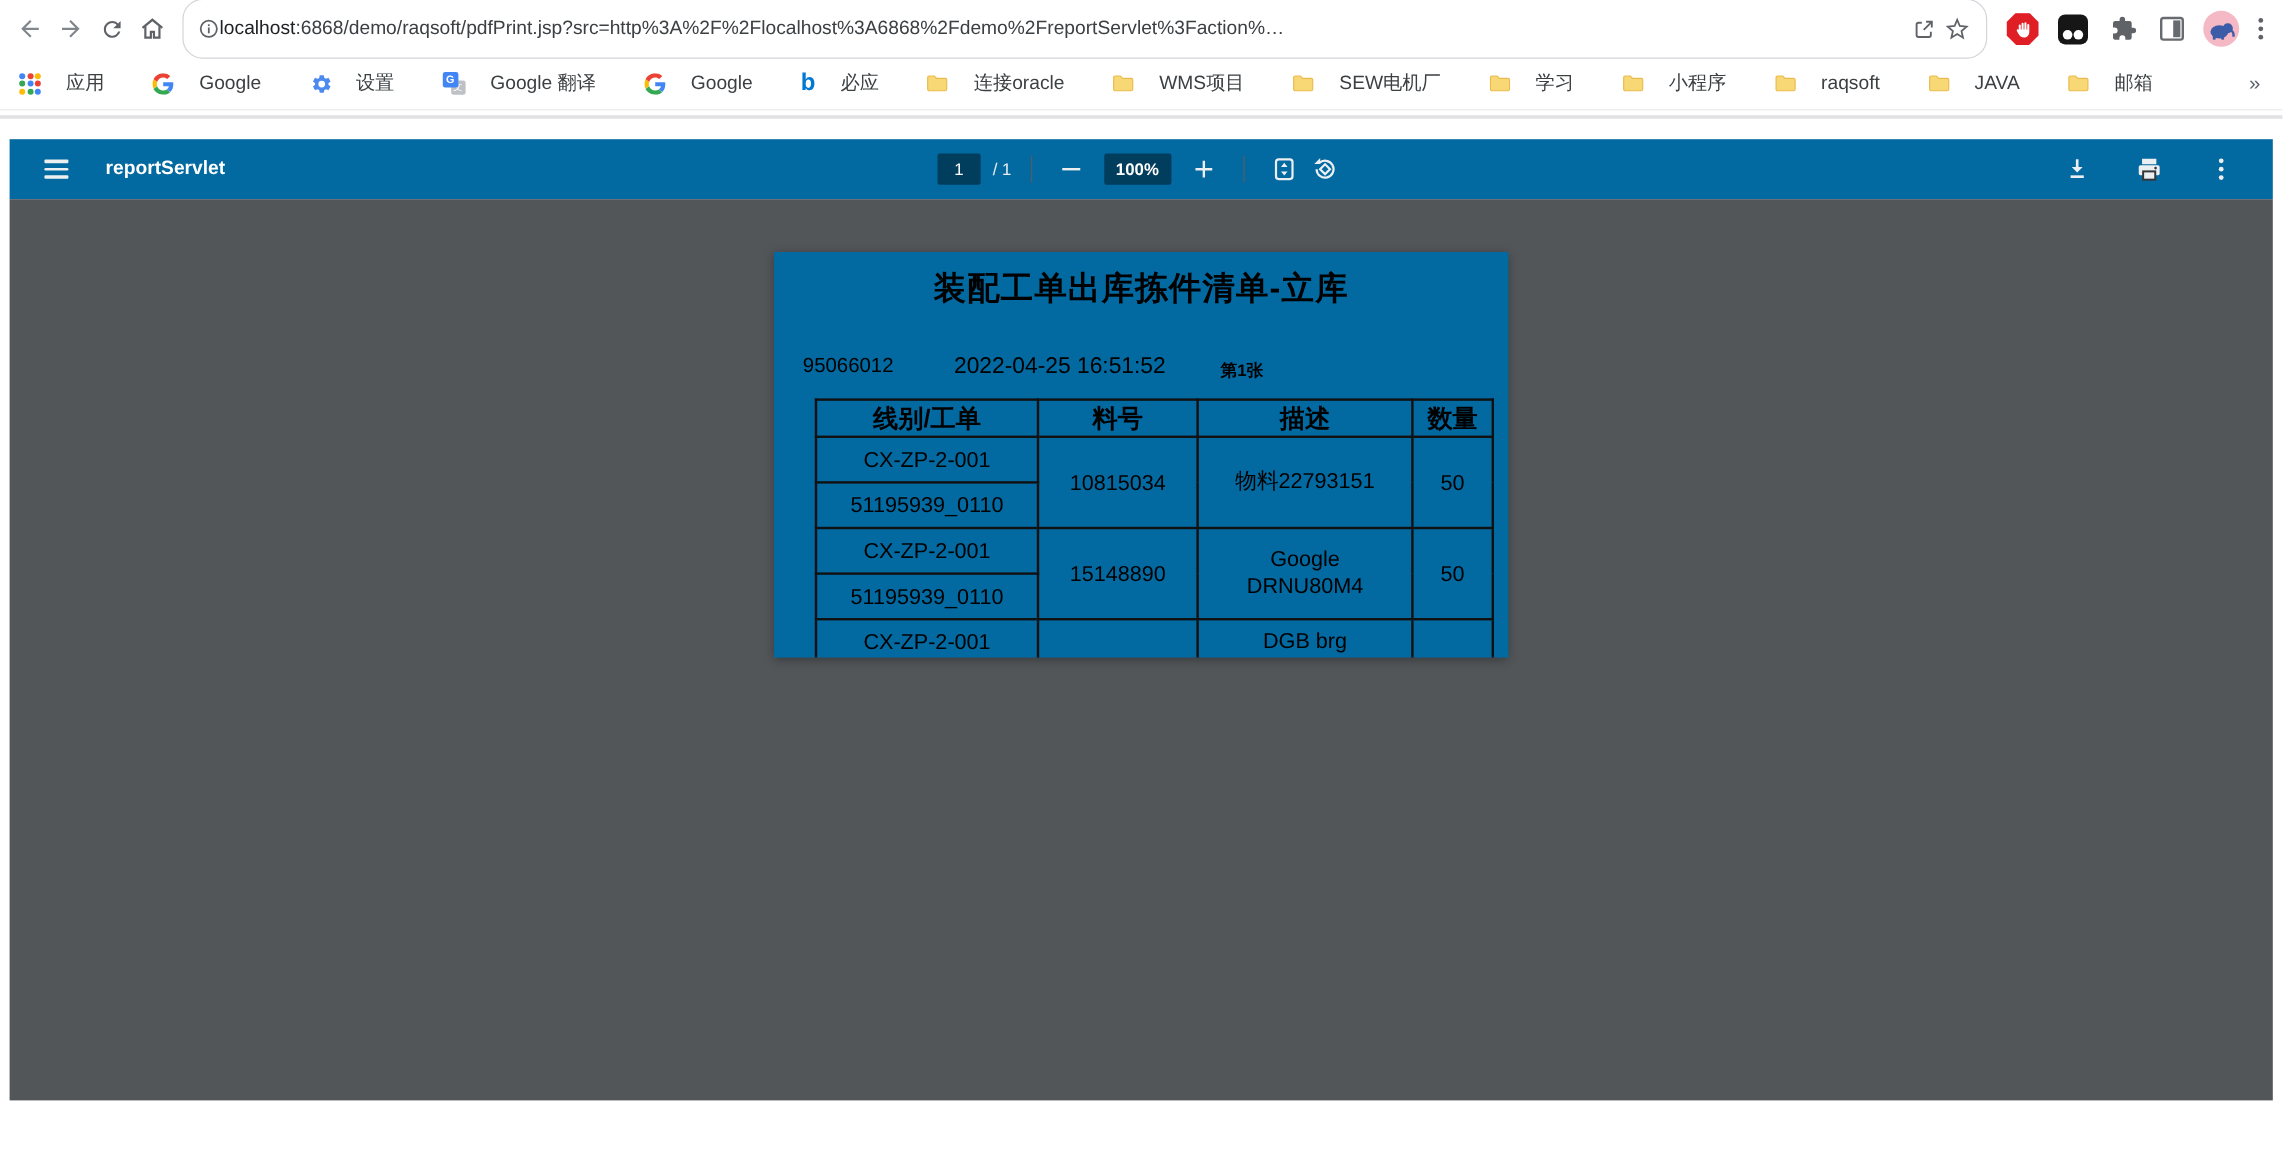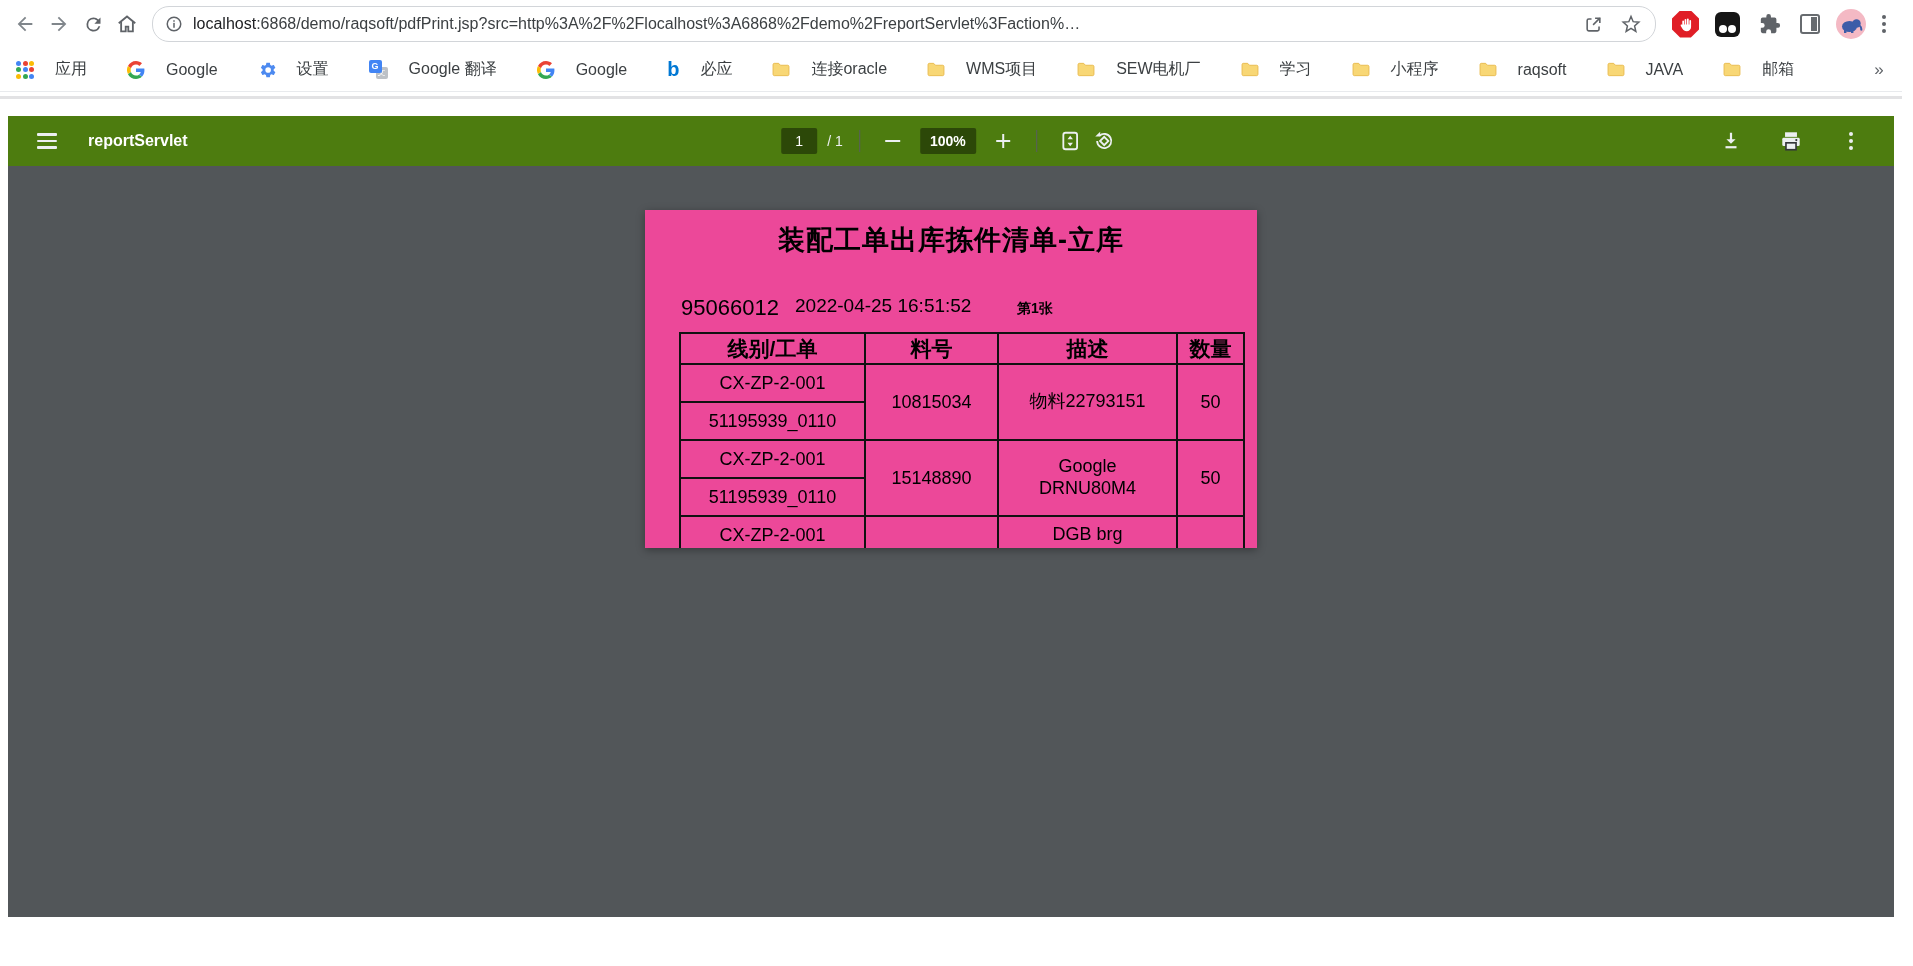--- a/index.html
+++ b/index.html
@@ -7,22 +7,22 @@
   body {
     width:1913px; height:966px; background:#ffffff;
     font-family:"Liberation Sans", sans-serif; overflow:hidden;
   }
   .window { width:1902px; }
 
   
   .nav-row { height:48px; display:flex; align-items:center; padding:0 10px 0 8px; background:#fff; }
   .nav-btn { width:34px; height:34px; display:flex; align-items:center; justify-content:center; border-radius:50%; flex:0 0 auto; }
   .omnibox {
-    flex:1; min-width:0; height:36px; margin:0 10px 0 8px; border:1px solid #d2d5d9; border-radius:17px;
-    display:flex; align-items:center; padding:0 10px 0 12px; gap:10px; background:#fff;
+    flex:1; min-width:0; height:50px; margin:0 10px 0 8px; border:1px solid #d2d5d9; border-radius:17px;
+    display:flex; align-items:center; padding:0 10px 0 12px; background:#fff;
   }
   .url-text { flex:1; min-width:0; font-size:16px; white-space:nowrap; overflow:hidden; color:#202124; }
   .url-text .host { color:#202124; }
   .url-text .rest { color:#3c4043; }
   .pill-btn { width:28px; height:28px; display:flex; align-items:center; justify-content:center; flex:0 0 auto; }
   .ext-cluster { display:flex; align-items:center; gap:16px; padding:0 6px; flex:0 0 auto; }
 
   
   .adblock { width:27px; height:27px; background:#e01e26; display:flex; align-items:center; justify-content:center;
     clip-path:polygon(30% 0,70% 0,100% 30%,100% 70%,70% 100%,30% 100%,0 70%,0 30%); }
@@ -50,44 +50,44 @@
   .tr-icon .g2 { position:absolute; left:0; top:0; width:13px; height:13px; background:#4285f4; border-radius:2px;
     color:#fff; font-size:9px; font-weight:bold; line-height:13px; text-align:center; }
   .bing-b { color:#0078d4; font-weight:bold; font-size:20px; line-height:19px; }
 
   
   .gap-strip { height:20px; background:#fff; }
   .gap-strip::before { content:""; display:block; height:3px; margin-top:4px; background:#e2e2e4; }
 
   
   .viewer { margin-left:8px; width:1886px; }
-  .pdf-toolbar { height:50px; background:#4d7c0f; position:relative; display:flex; align-items:center; color:#eceff1; }
+  .pdf-toolbar { height:50px; background:#0369a1; position:relative; display:flex; align-items:center; color:#eceff1; }
   .tb-left { display:flex; align-items:center; gap:24px; padding-left:22px; }
   .hamburger { display:flex; flex-direction:column; gap:4px; width:20px; }
   .hamburger i { height:2.5px; background:#eceff1; border-radius:1px; }
   .tb-title { font-size:16px; font-weight:bold; color:#fff; }
   .tb-center { position:absolute; left:50%; transform:translateX(-50%); display:flex; align-items:center; }
   .num-box { background:rgba(0,0,0,.42); border:none; outline:none; color:#fff; font-size:14px;
     text-align:center; height:26px; border-radius:2px; font-family:"Liberation Sans",sans-serif; }
   .page-box { width:36px; }
   .zoom-box { width:56px;font-weight:bold; }
   .slash-total { font-size:14px; color:#eceff1; margin-left:10px; }
   .tb-div { width:1px; height:22px; background:#595d60; margin:0 16px; }
   .tb-btn { width:34px; height:34px; display:flex; align-items:center; justify-content:center; border-radius:50%; }
   .minus-bar { width:15px; height:2.5px; background:#eceff1; }
   .tb-right { position:absolute; right:26px; display:flex; align-items:center; gap:26px; }
 
   .viewer-body { height:751px; background:#525659; position:relative; overflow:hidden; }
 
   
   .pdf-page { position:absolute; top:44px; left:50%; margin-left:-306px; width:612px; height:338px;
-    background:#ec4899; color:#000; box-shadow:0 2px 8px rgba(0,0,0,.35); overflow:hidden; }
+    background:#0369a1; color:#000; box-shadow:0 2px 8px rgba(0,0,0,.35); overflow:hidden; }
   .doc-title { position:absolute; top:12px; left:0; right:0; text-align:center;
     font-size:27px; font-weight:bold; letter-spacing:1px; }
-  .doc-order    { position:absolute; left:36px;  top:85px; font-size:22px; }
+  .doc-order    { position:absolute; left:24px;  top:85px; font-size:17px; }
   .doc-datetime { position:absolute; left:150px; top:85px; font-size:19px; }
   .doc-pageno   { position:absolute; left:372px; top:90px; font-size:14px; font-weight:bold; }
   table.doc { position:absolute; left:34px; top:122px; width:564px; border-collapse:collapse; table-layout:fixed; }
   table.doc th, table.doc td { border:2px solid #111; padding:0; overflow:hidden; }
   table.doc th { height:31px; font-size:21px; font-weight:600; text-align:center; }
   table.doc td { font-size:18px; text-align:center; vertical-align:middle; }
   td.sub-top { height:38px; border-bottom:1px solid #111; }
   td.sub-bot { height:38px; border-top:1px solid #111; }
   td.desc { text-align:left; padding-left:2px; white-space:pre-line; line-height:1.2; }
 </style>

